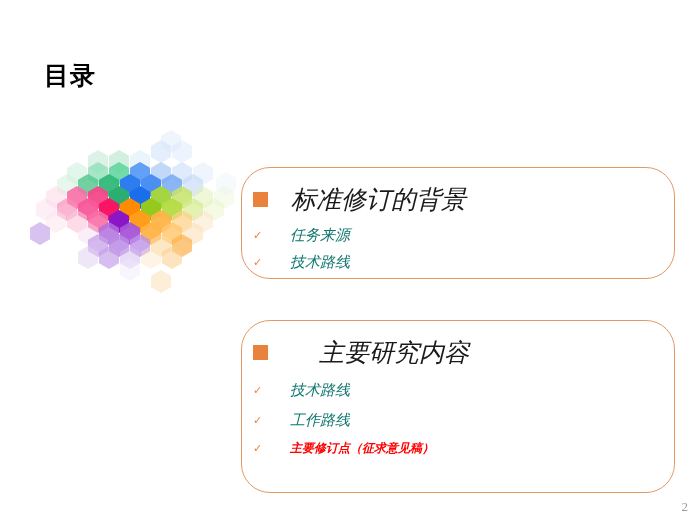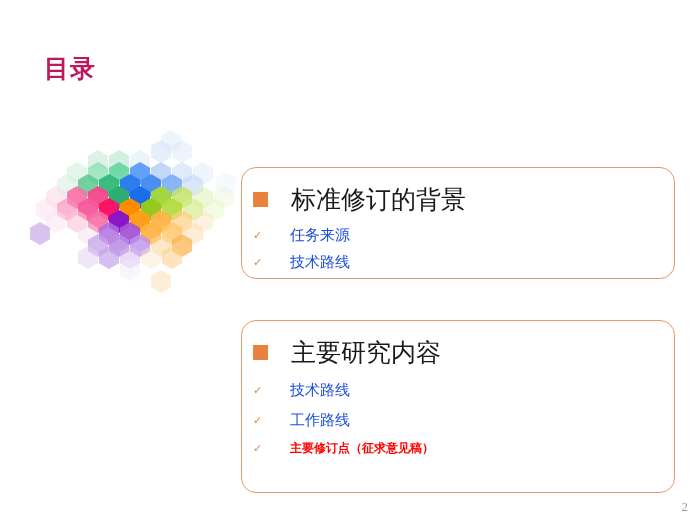--- a/index.html
+++ b/index.html
@@ -21,23 +21,23 @@
   
   #title-block {
     position: absolute;
     left: 44px;
     top: 56px;
     line-height: 1;
   }
   #title-cn {
     font-size: 25px;
     font-weight: bold;
-    color: #be185d;
+    color: #000000;
     letter-spacing: 1px;
-    margin: 0 0 5px 0;
+    margin: 7px 0 5px 0;
   }
   #title-en {
     font-size: 27px;
     font-weight: bold;
     color: #2E5A7D;
     letter-spacing: 0.5px;
     margin: 0;
   }
 
   
@@ -52,22 +52,23 @@
     display: block;
     width: 210px;
     height: 170px;
   }
 
   
   .content-box {
     position: absolute;
     box-sizing: border-box;
     border: 1.3px solid #E59866;
-    border-radius: 15px;
+    border-radius: 29px;
     background: #ffffff;
+    font-style: italic;
   }
   #box-1 {
     left: 241px;
     top: 167px;
     width: 434px;
     height: 112px;
   }
   #box-2 {
     left: 241px;
     top: 320px;
@@ -75,21 +76,21 @@
     height: 173px;
   }
 
   .heading-row {
     position: absolute;
     left: 11px;
     display: flex;
     align-items: center;
   }
   #box-1 .heading-row { top: 19px; }
-  #box-2 .heading-row { top: 19px; }
+  #box-2 .heading-row { top: 19px; gap: 28px; }
 
   .sq-bullet {
     width: 15px;
     height: 15px;
     background: #E8823C;
     flex: 0 0 auto;
     margin-right: 23px;
   }
   .heading-text {
     font-size: 25px;
@@ -110,21 +111,21 @@
     width: 16px;
     flex: 0 0 auto;
     margin-right: 21px;
     color: #E8823C;
     font-size: 11px;
     line-height: 1;
     text-align: left;
   }
   .sub-text {
     font-size: 15px;
-    color: #1d4ed8;
+    color: #0f766e;
     font-family: "DejaVu Sans", "Liberation Sans", sans-serif;
     line-height: 1;
   }
   .sub-text.accent {
     color: #FF0000;
     font-weight: bold;
     font-size: 12px;
   }
 
   

